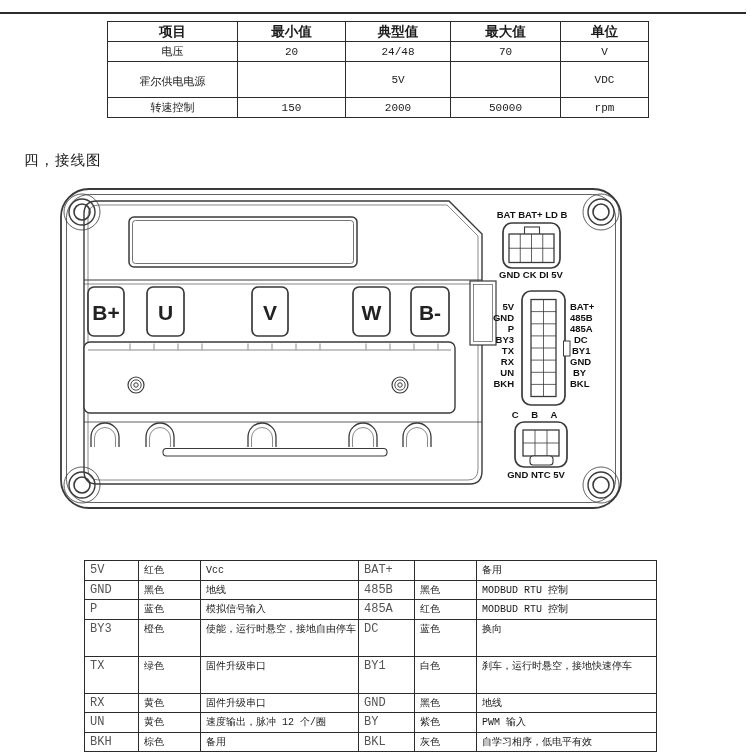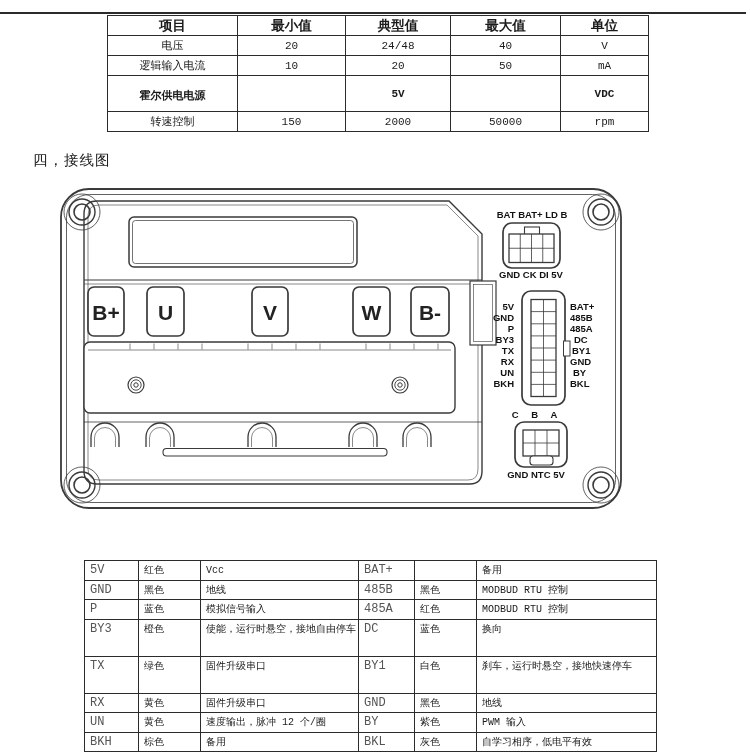--- a/index.html
+++ b/index.html
@@ -6,42 +6,42 @@
   body{
     width:750px;height:753px;background:#ffffff;position:relative;overflow:hidden;
     font-family:"Liberation Serif",serif;color:#1a1a1a;
   }
   .abs{position:absolute;}
   #top-rule{left:0;top:12px;width:746px;height:2px;background:#2b2b2b;}
 
   table{border-collapse:collapse;table-layout:fixed;}
 
   
-  #spec{left:107px;top:15px;width:541px;}
+  #spec{left:107px;top:21px;width:541px;}
   #spec th,#spec td{
     border:1.6px solid #2b2b2b;text-align:center;padding:0;overflow:hidden;
     font-size:11px;font-family:"Liberation Mono","Liberation Serif",serif;
   }
   #spec th{font-weight:bold;font-size:13.5px;font-family:"Liberation Serif",serif;}
   tr.rh20{height:20px;}
   tr.rh36{height:36px;}
-  #spec tr.valign-top td{vertical-align:top;padding-top:12px;font-weight:bold;}
+  #spec tr.valign-top td{vertical-align:top;padding-top:12px;}
 
   
   #pin{left:84px;top:560px;width:572px;}
   #pin td{
     border:1.4px solid #2b2b2b;vertical-align:top;text-align:left;
     padding:1px 2px 0 5px;font-size:10px;line-height:17.5px;overflow:hidden;
     font-family:"Liberation Mono","Liberation Serif",serif;
   }
   #pin td.code{color:#555;font-size:12px;}
   tr.rh18{height:18px;}
   tr.rh37{height:37px;}
 
-  #heading{left:33px;top:151px;font-size:14.5px;letter-spacing:1px;}
+  #heading{left:24px;top:151px;font-size:14.5px;letter-spacing:1px;}
 
   
   #diagram-svg{left:0;top:0;}
   .ln{fill:none;stroke:#3a3a3a;}
   .fw{fill:#ffffff;stroke:#3a3a3a;}
   text.pinlbl{font-family:"Liberation Sans",sans-serif;font-weight:bold;font-size:9.5px;fill:#111;}
   text.termlbl{font-family:"Liberation Sans",sans-serif;font-weight:bold;font-size:21px;fill:#222;text-anchor:middle;}
 </style>
 </head>
 <body>
@@ -61,29 +61,22 @@
     <th>项目</th>
     <th>最小值</th>
     <th>典型值</th>
     <th>最大值</th>
     <th>单位</th>
   </tr>
   <tr class="rh20">
     <td>电压</td>
     <td>20</td>
     <td>24/48</td>
-    <td>40</td>
+    <td>70</td>
     <td>V</td>
-  </tr>
-  <tr class="rh20">
-    <td>逻辑输入电流</td>
-    <td>10</td>
-    <td>20</td>
-    <td>50</td>
-    <td>mA</td>
   </tr>
   <tr class="rh36 valign-top">
     <td>霍尔供电电源</td>
     <td></td>
     <td>5V</td>
     <td></td>
     <td>VDC</td>
   </tr>
   <tr class="rh20">
     <td>转速控制</td>

